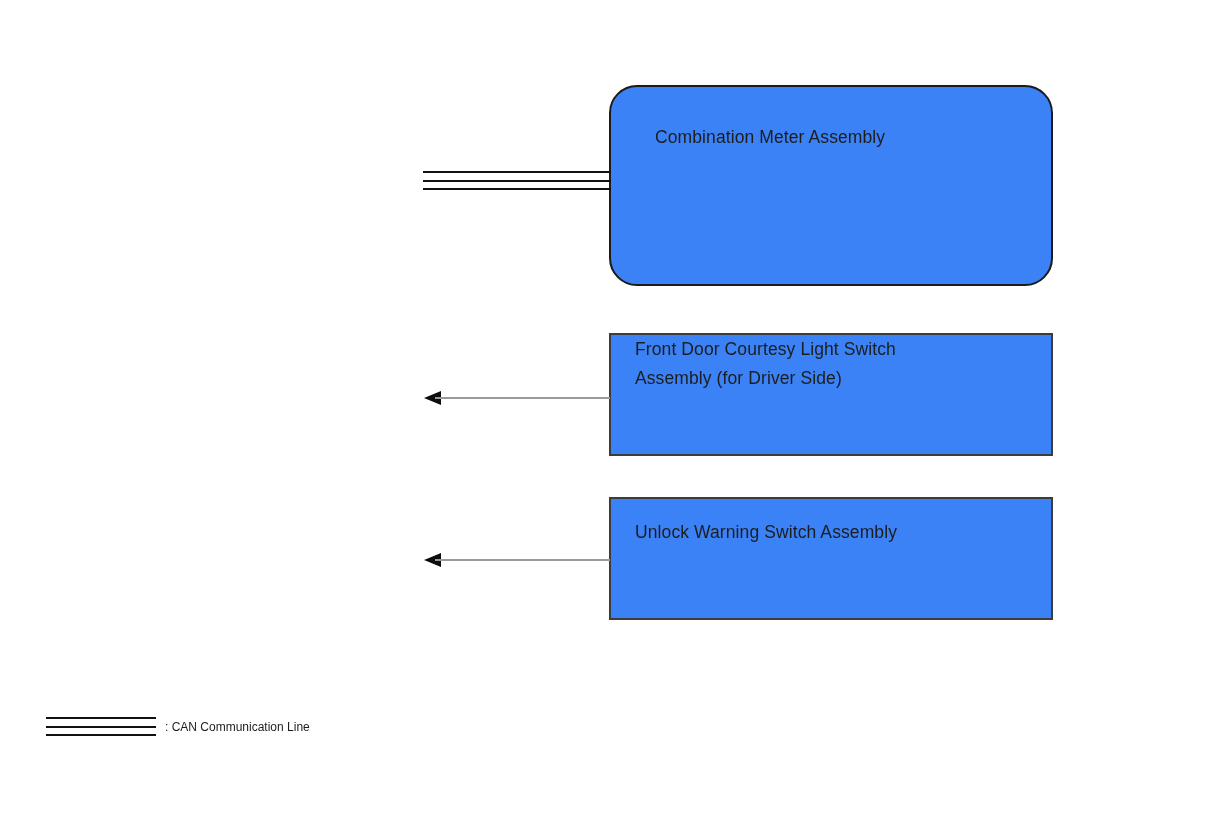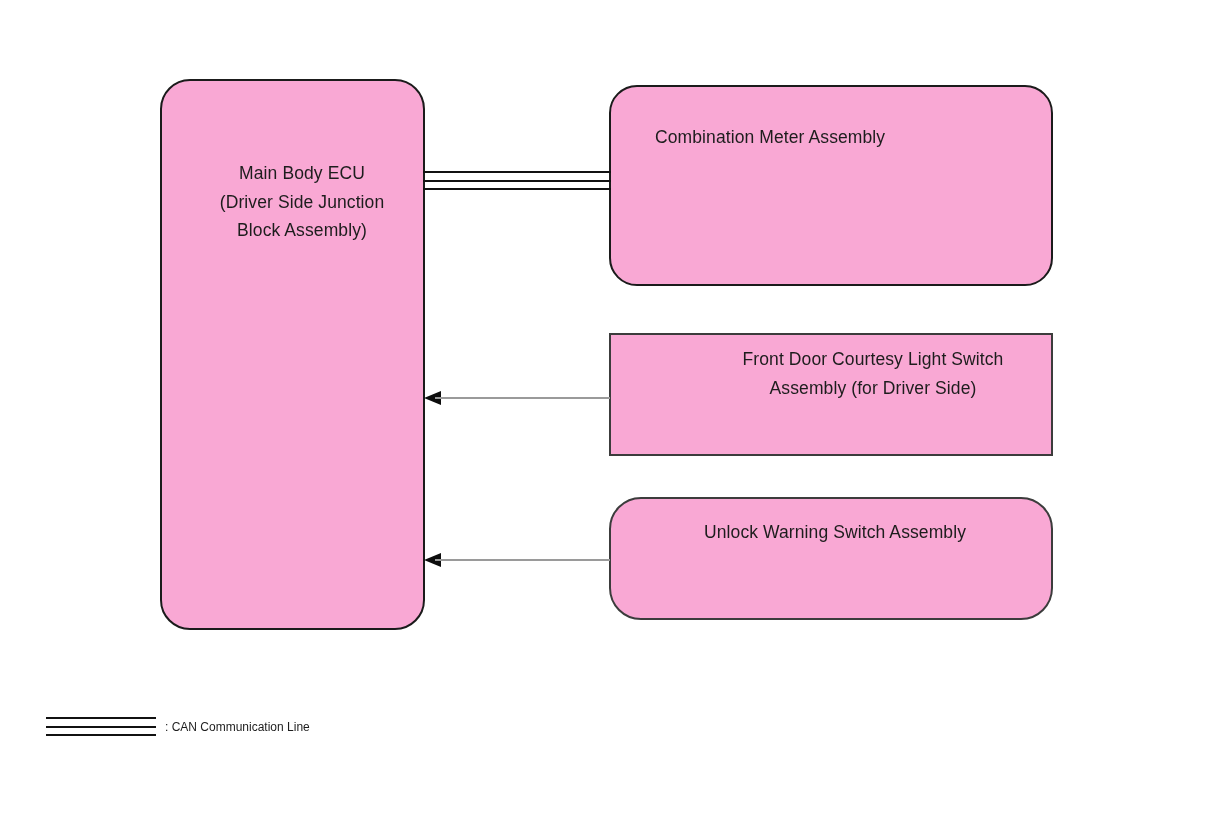--- a/index.html
+++ b/index.html
@@ -19,22 +19,21 @@
     position: relative;
     width: 1210px;
     height: 814px;
     background: #ffffff;
   }
 
   
   .node {
     position: absolute;
     box-sizing: border-box;
-    background: #f9a8d4;
-    text-align: center;
+    background: #3b82f6;
   }
   .node.rounded {
     border: 2.5px solid #1b1b1b;
     border-radius: 30px;
   }
   .node.square {
     border: 2px solid #3c3c3c;
     border-radius: 0;
   }
 
@@ -60,23 +59,22 @@
     top: 36px;
   }
   #meter-sub {
     left: 54px;
     top: 95px;
   }
 
   
   #courtesy-text {
     left: 24px;
-    top: 10px;
+    top: 0;
     width: 400px;
-    margin-left: 38px;
   }
   #unlock-text {
     left: 24px;
     top: 19px;
     width: 400px;
   }
 
   
   .can-line {
     position: absolute;
@@ -158,36 +156,31 @@
     line-height: 20px;
     color: #1d1d1d;
     white-space: pre;
   }
 </style>
 </head>
 <body>
 
 <div id="canvas">
 
-  <div class="node rounded" id="node-ecu" style="left:160px; top:79px; width:265px; height:551px;">
-    <div class="node-text" id="ecu-text">Main Body ECU
-(Driver Side Junction
-Block Assembly)</div>
-  </div>
 
   <div class="node rounded" id="node-meter" style="left:609px; top:85px; width:444px; height:201px; border-radius:28px;">
     <div class="node-text" id="meter-title">Combination Meter Assembly</div>
   </div>
 
   <div class="node square" id="node-courtesy" style="left:609px; top:333px; width:444px; height:123px;">
     <div class="node-text" id="courtesy-text">Front Door Courtesy Light Switch
 Assembly (for Driver Side)</div>
   </div>
 
-  <div class="node square" id="node-unlock" style="left:609px; top:497px; width:444px; height:123px;border-radius:32px;">
+  <div class="node square" id="node-unlock" style="left:609px; top:497px; width:444px; height:123px;">
     <div class="node-text" id="unlock-text">Unlock Warning Switch Assembly</div>
   </div>
 
   <div id="can-bus" class="can-line">
     <i class="l1"></i>
     <i class="l2"></i>
     <i class="l3"></i>
   </div>
 
   <div id="conn-courtesy" class="connector">

